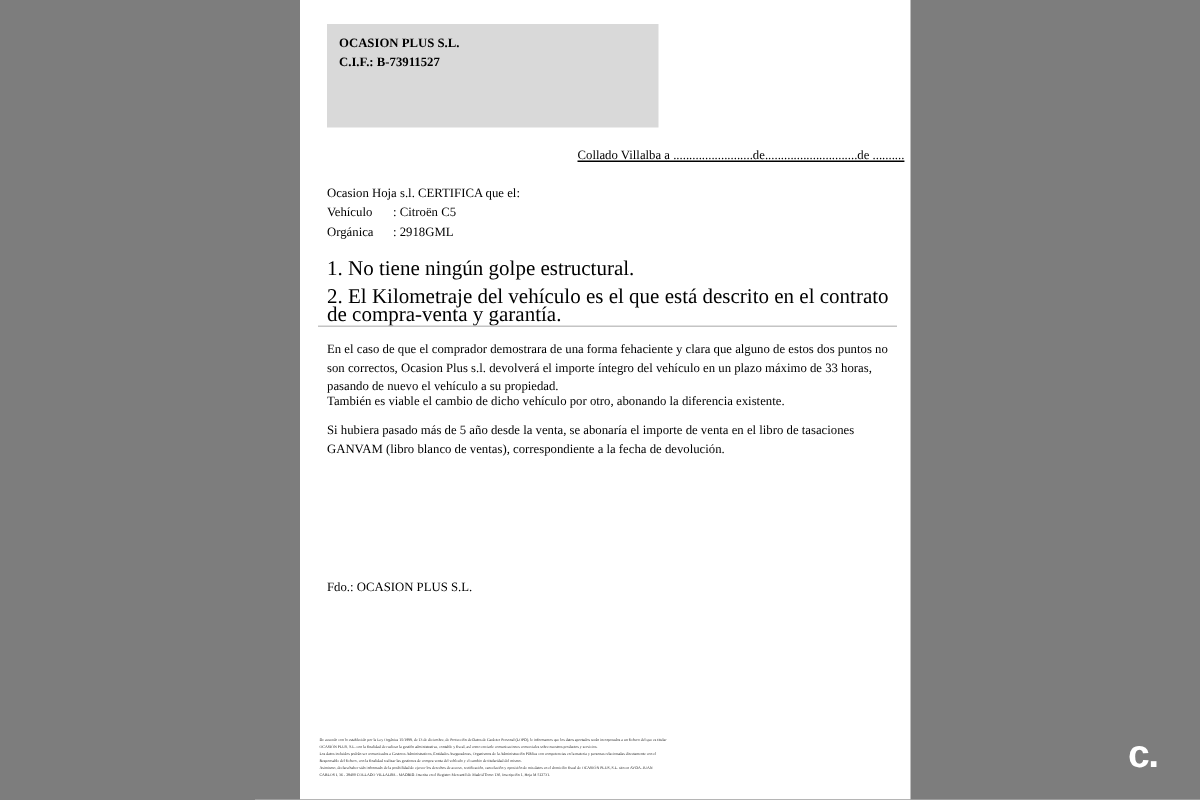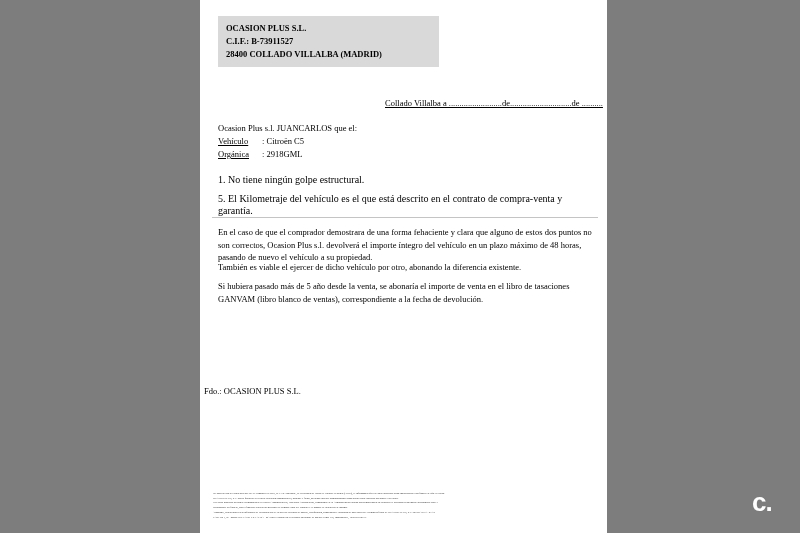--- a/index.html
+++ b/index.html
@@ -23,21 +23,21 @@
     width: 407px;
     height: 533px;
     background: #ffffff;
     color: #000000;
   }
   .letterhead {
     position: absolute;
     left: 18px;
     top: 16px;
     width: 221px;
-    height: 51px;
+    height: 69px;
     background: #d9d9d9;
     padding: 6px 0 0 8px;
     box-sizing: border-box;
     font-weight: bold;
     font-size: 8.5px;
     line-height: 13px;
     white-space: nowrap;
   }
   .dateline {
     position: absolute;
@@ -50,28 +50,27 @@
   .certify {
     position: absolute;
     left: 18px;
     top: 122px;
     font-size: 8.5px;
     line-height: 13px;
   }
   .field-label {
     display: inline-block;
     width: 44px;
-    text-decoration: underline;
   }
   .points {
     position: absolute;
     left: 18px;
     top: 174px;
     width: 380px;
-    font-size: 10px;
+    font-size: 14px;
   }
   .points .point { margin-bottom: 6px; line-height: 12.5px; }
   .rule {
     position: absolute;
     left: 12px;
     top: 217px;
     width: 386px;
     border-top: 1px solid #c4c4c4;
     height: 0;
   }
@@ -80,21 +79,21 @@
     left: 18px;
     width: 381px;
     font-size: 8.5px;
     line-height: 12.5px;
   }
   .para1 { top: 226px; }
   .para2 { top: 261px; }
   .para3 { top: 280px; }
   .signature {
     position: absolute;
-    left: 4px;
+    left: 18px;
     top: 386px;
     font-size: 8.5px;
   }
   .legal {
     position: absolute;
     left: 13px;
     top: 491px;
     width: 1150px;
     transform: scale(0.345);
     transform-origin: 0 0;
@@ -117,44 +116,43 @@
 </head>
 <body>
 
 <div class="stage">
 
   <div class="paper">
 
     <div class="letterhead">
       <div>OCASION PLUS S.L.</div>
       <div>C.I.F.: B-73911527</div>
-      <div>28400 COLLADO VILLALBA (MADRID)</div>
     </div>
 
     <div class="dateline">Collado Villalba a .........................de.............................de ..........</div>
 
     <div class="certify">
-      <div>Ocasion Plus s.l. JUANCARLOS que el:</div>
+      <div>Ocasion Hoja s.l. CERTIFICA que el:</div>
       <div>
         <span class="field-label">Vehículo</span><span>: Citroën C5</span>
       </div>
       <div>
         <span class="field-label">Orgánica</span><span>: 2918GML</span>
       </div>
     </div>
 
     <div class="points">
       <div class="point">1. No tiene ningún golpe estructural.</div>
-      <div class="point">5. El Kilometraje del vehículo es el que está descrito en el contrato de compra-venta y garantía.</div>
+      <div class="point">2. El Kilometraje del vehículo es el que está descrito en el contrato de compra-venta y garantía.</div>
     </div>
 
     <div class="rule"></div>
 
-    <div class="bodytext para1">En el caso de que el comprador demostrara de una forma fehaciente y clara que alguno de estos dos puntos no son correctos, Ocasion Plus s.l. devolverá el importe íntegro del vehículo en un plazo máximo de 48 horas, pasando de nuevo el vehículo a su propiedad.</div>
-    <div class="bodytext para2">También es viable el ejercer de dicho vehículo por otro, abonando la diferencia existente.</div>
+    <div class="bodytext para1">En el caso de que el comprador demostrara de una forma fehaciente y clara que alguno de estos dos puntos no son correctos, Ocasion Plus s.l. devolverá el importe íntegro del vehículo en un plazo máximo de 33 horas, pasando de nuevo el vehículo a su propiedad.</div>
+    <div class="bodytext para2">También es viable el cambio de dicho vehículo por otro, abonando la diferencia existente.</div>
     <div class="bodytext para3">Si hubiera pasado más de 5 año desde la venta, se abonaría el importe de venta en el libro de tasaciones GANVAM (libro blanco de ventas), correspondiente a la fecha de devolución.</div>
 
     <div class="signature">Fdo.: OCASION PLUS S.L.</div>
 
     <div class="legal">
       <div>De acuerdo con lo establecido por la Ley Orgánica 15/1999, de 13 de diciembre, de Protección de Datos de Carácter Personal (LOPD), le informamos que los datos aportados serán incorporados a un fichero del que es titular</div>
       <div>OCASIÓN PLUS, S.L. con la finalidad de realizar la gestión administrativa, contable y fiscal, así como enviarle comunicaciones comerciales sobre nuestros productos y servicios.</div>
       <div>Los datos incluidos podrán ser comunicados a Gestores Administrativos, Entidades Aseguradoras, Organismos de la Administración Pública con competencias en la materia y personas relacionadas directamente con el</div>
       <div>Responsable del fichero, con la finalidad realizar las gestiones de compra venta del vehículo y el cambio de titularidad del mismo.</div>
       <div>Asimismo, declara haber sido informado de la posibilidad de ejercer los derechos de acceso, rectificación, cancelación y oposición de mis datos en el domicilio fiscal de OCASIÓN PLUS, S.L. sito en AVDA. JUAN</div>

